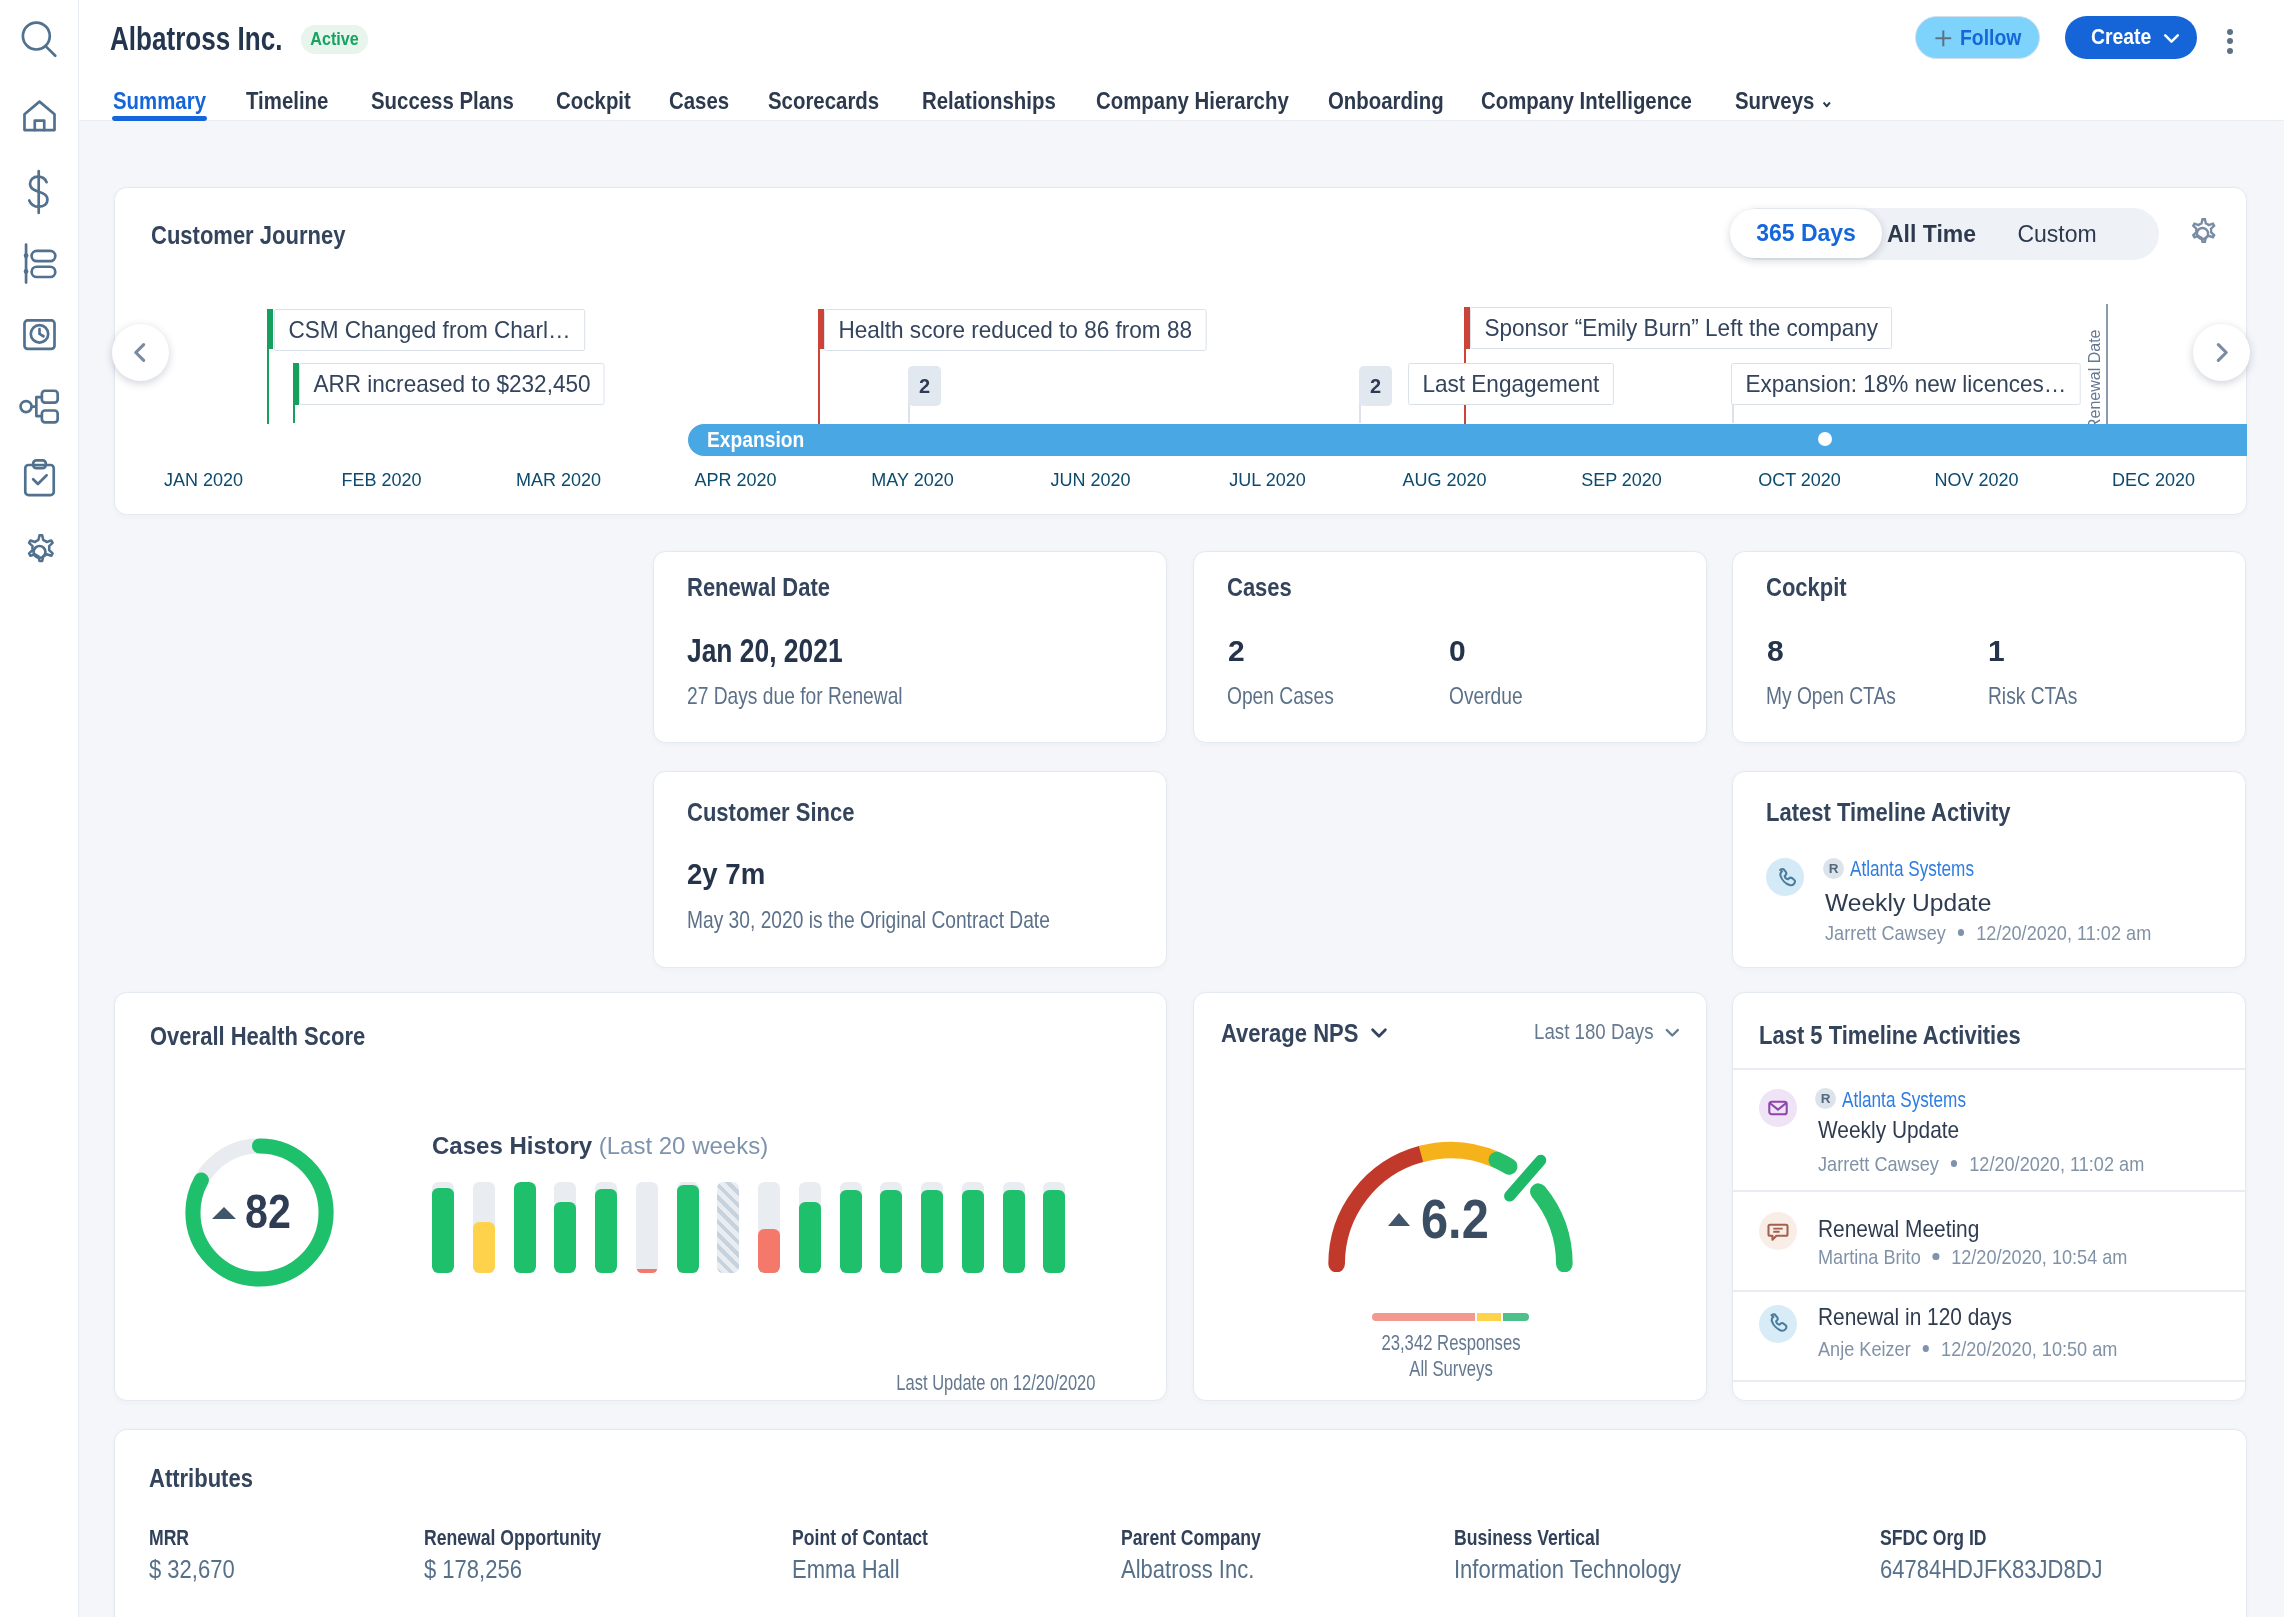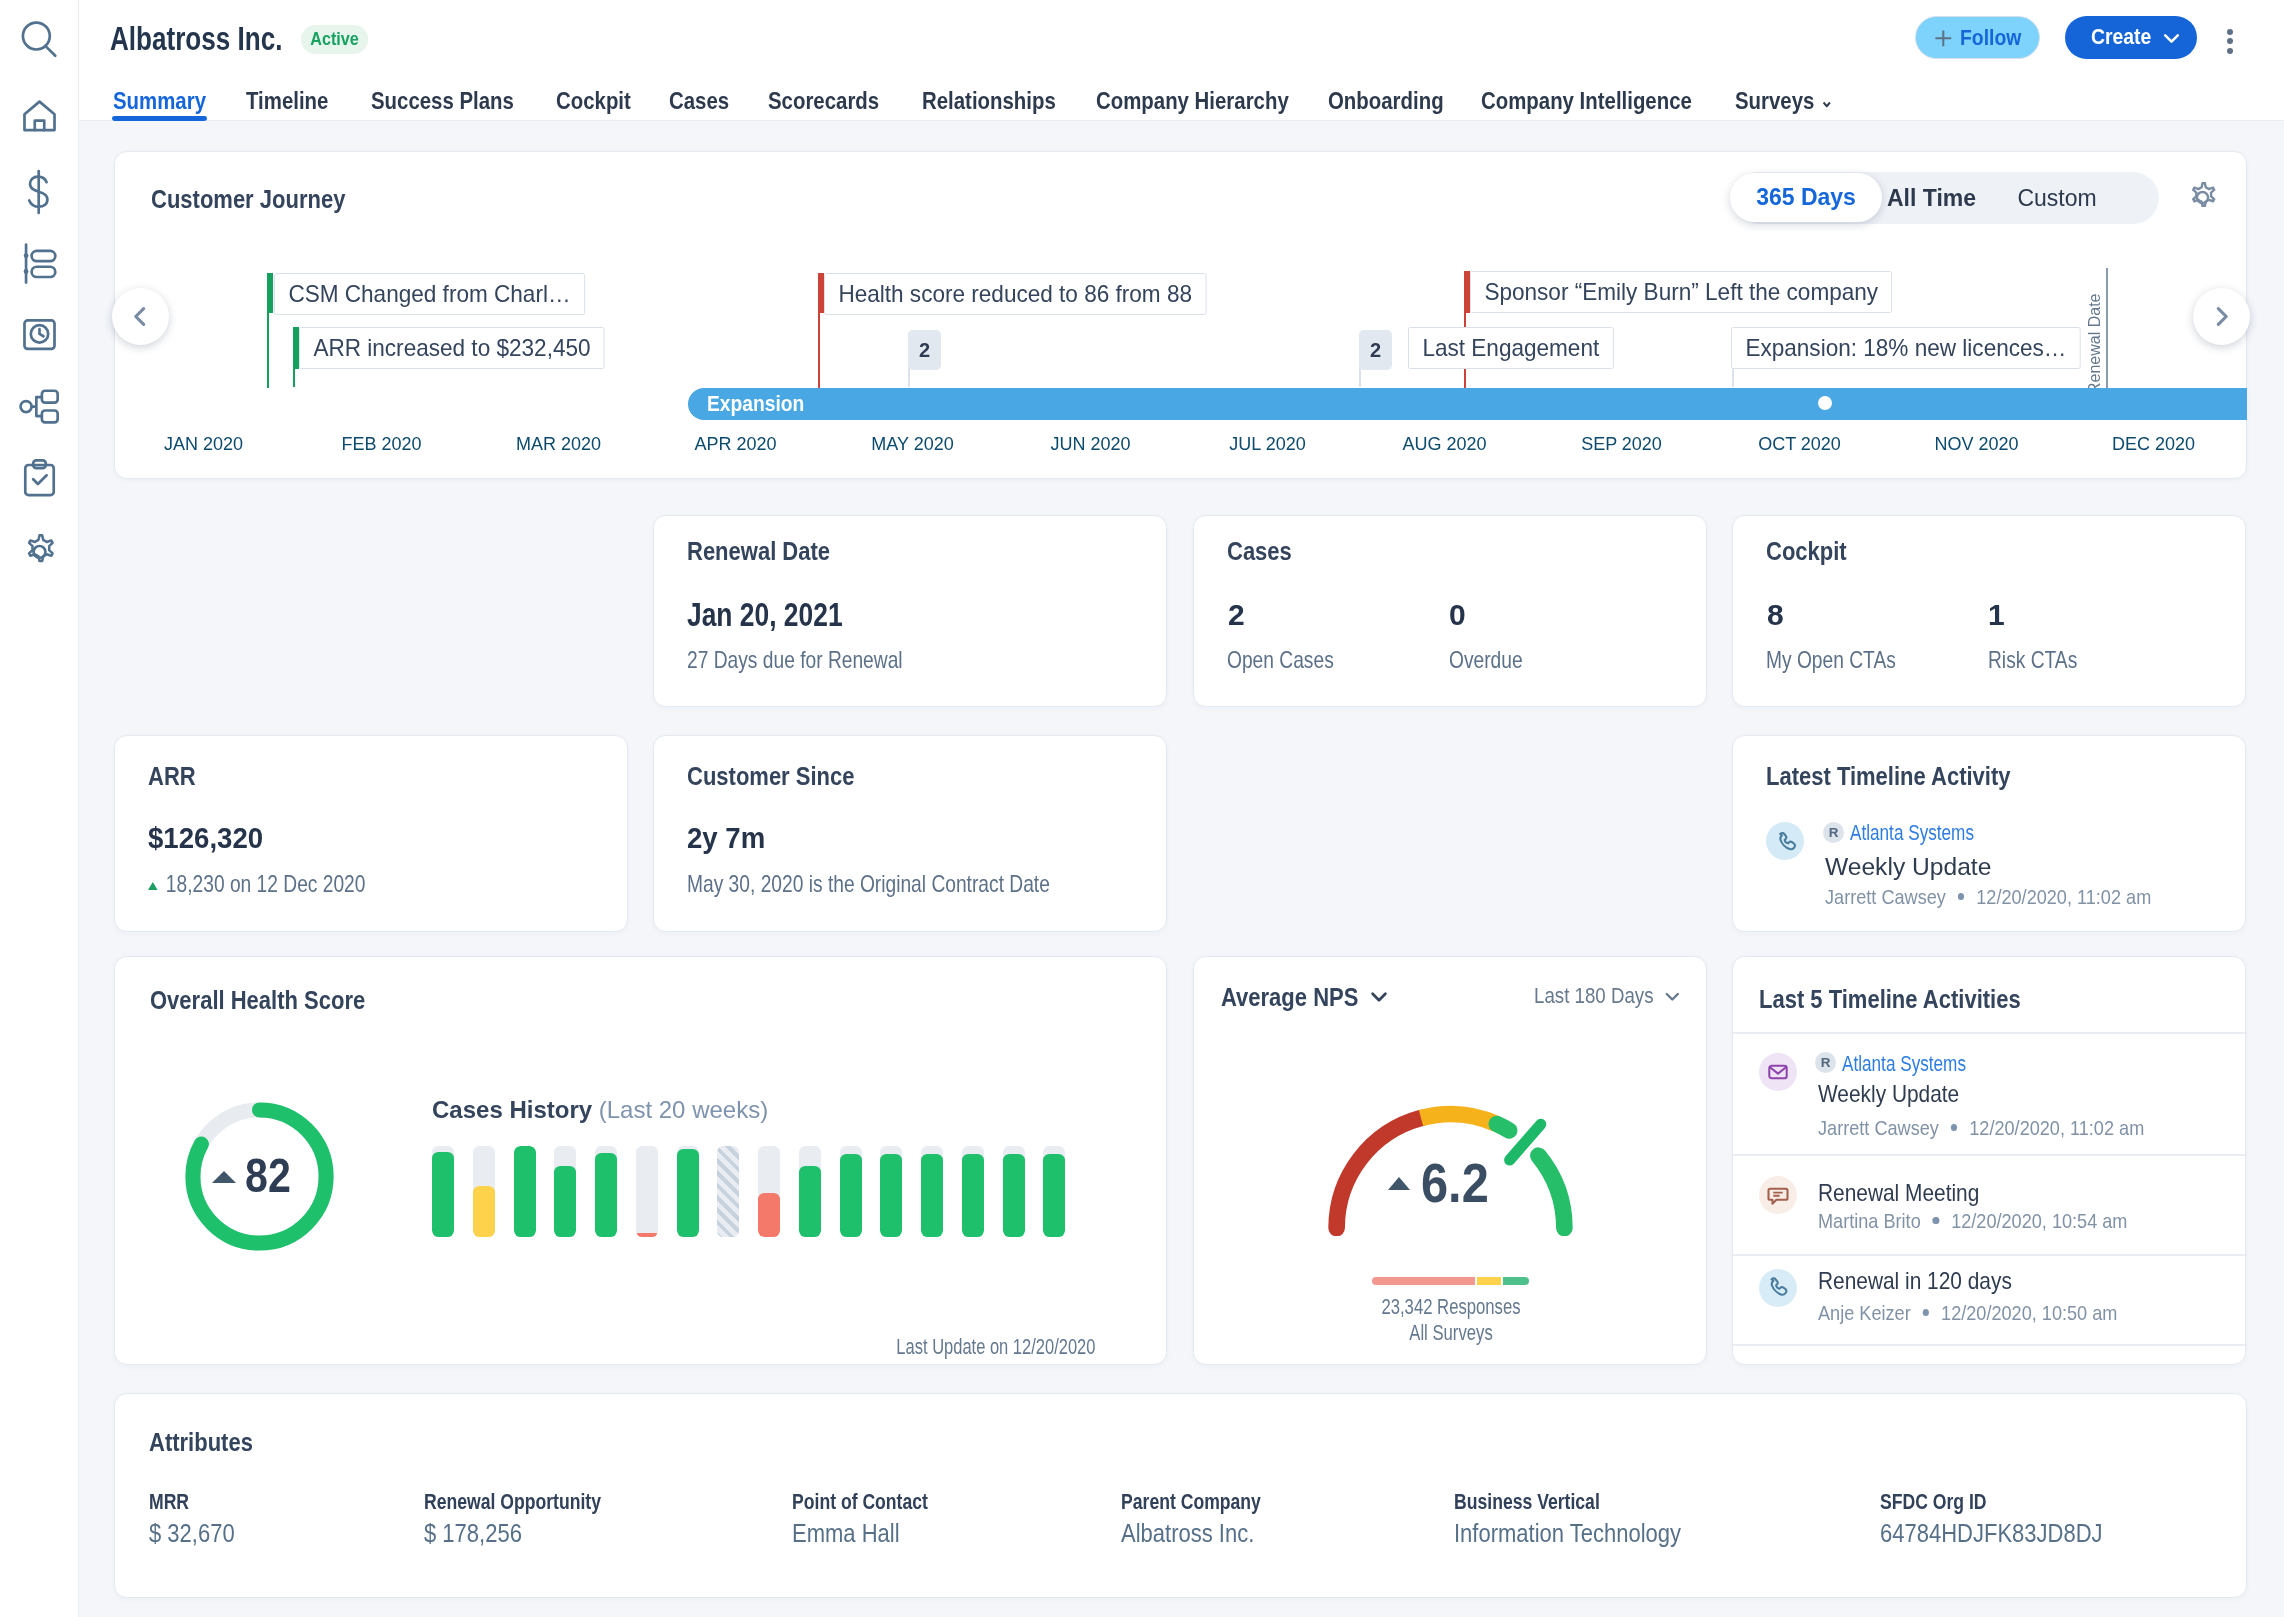--- a/index.html
+++ b/index.html
@@ -3,21 +3,21 @@
 <meta charset="utf-8">
 <style>
   * { margin:0; padding:0; box-sizing:border-box; }
   html,body { width:2284px; height:1618px; }
   body { font-family:"Liberation Sans", sans-serif; background:#f4f6fa; position:relative; }
   .abs { position:absolute; }
   #page { position:relative; width:2284px; height:1618px; overflow:hidden; }
   
   #sidebar { left:0; top:0; width:79px; height:1618px; background:#fff; border-right:1.6px solid #e8edf3; }
   #header { left:79px; top:0; width:2205px; height:121px; background:#fff; border-bottom:1.6px solid #e8edf3; }
-  .card { position:absolute; background:#fff; border:1.6px solid #e4e9f1; border-radius:12.7px; box-shadow:0 1.6px 4.8px rgba(40,60,90,0.03); }
+  .card { position:absolute; background:#fff; border:1.6px solid #e4e9f1; border-radius:12.7px; box-shadow:0 1.6px 4.8px rgba(40,60,90,0.03);margin-top:36px; }
   .ttl { font-size:25px; font-weight:bold; color:#33445c; transform:scaleX(.88); transform-origin:0 50%; white-space:nowrap; }
   .tab { top:87px; font-size:24px; font-weight:bold; color:#2d3a4e; transform:scaleX(.85); transform-origin:0 50%; white-space:nowrap; }
   .tab.on { color:#1566db; }
   .evt { background:#fff; border:1.6px solid #d9dfe8; border-radius:2.4px; font-size:24px; color:#33445c; line-height:39px; height:42px; padding:0 14.3px; white-space:nowrap; transform:scaleX(.94); transform-origin:0 50%; }
   .evt2 { background:#e2e8f0; border-radius:4.8px; width:33px; height:40px; font-size:20px; font-weight:bold; color:#2e3b52; text-align:center; line-height:40px; }
   .mon { top:282px; width:127px; text-align:center; font-size:18px; color:#0c4a6e; }
   .nav { width:57px; height:57px; border-radius:50%; background:#fff; box-shadow:0 2.4px 8px rgba(30,50,80,.22); }
   .card { overflow:visible; }
   .ct { font-size:25px; font-weight:bold; color:#33445c; line-height:25px; white-space:nowrap; transform:scaleX(.88); transform-origin:0 50%; }
   .v1 { font-size:33px; font-weight:bold; color:#25344a; line-height:33px; white-space:nowrap; transform:scaleX(.80); transform-origin:0 50%; }
@@ -188,25 +188,20 @@
     <div class="abs s1" style="left:255px; top:132px;">Overdue</div>
   </div>
   <div class="card" style="left:1732px; top:515px; width:514px; height:192px;" id="cockpitcard">
     <div class="abs ct" style="left:33px; top:23px;">Cockpit</div>
     <div class="abs v2" style="left:34px; top:84px;">8</div>
     <div class="abs v2" style="left:255px; top:84px;">1</div>
     <div class="abs s1" style="left:33px; top:132px;">My Open CTAs</div>
     <div class="abs s1" style="left:255px; top:132px;">Risk CTAs</div>
   </div>
 
-  <div class="card" style="left:114px;  top:735px; width:514px; height:197px;" id="arrcard">
-    <div class="abs ct" style="left:33px; top:28px;">ARR</div>
-    <div class="abs v3" style="left:33px; top:87px;">$126,320</div>
-    <div class="abs s1" style="left:33px; top:136px;"><span class="tri"></span>18,230 on 12 Dec 2020</div>
-  </div>
   <div class="card" style="left:653px;  top:735px; width:514px; height:197px;" id="sincecard">
     <div class="abs ct" style="left:33px; top:28px;">Customer Since</div>
     <div class="abs v3" style="left:33px; top:87px;">2y 7m</div>
     <div class="abs s1" style="left:33px; top:136px;">May 30, 2020 is the Original Contract Date</div>
   </div>
   <div class="card" style="left:1732px; top:735px; width:514px; height:197px;" id="latestcard">
     <div class="abs ct" style="left:33px; top:28px;">Latest Timeline Activity</div>
     <div class="abs" style="left:33px; top:86px; width:38px; height:38px; border-radius:50%; background:#d4eaf7;">
       <svg width="38" height="38" viewBox="0 0 48 48">
           <path d="M18 15 c1.5-1.5 4-1.5 5 0 l2 2.5 c1 1.3 0.8 3-0.4 4.2 l-1 1 c0.3 1.8 2.3 3.8 4.2 4.2 l1-1 c1.2-1.2 2.9-1.4 4.2-0.4 l2.5 2 c1.5 1 1.5 3.5 0 5 c-1.5 1.6-3.7 2.3-5.7 1.6 c-4.8-1.6-9.8-6.6-11.4-11.4 c-0.7-2-0.1-4.2 1.6-5.7 Z" fill="none" stroke="#4a7c9e" stroke-width="2.6"></path>

